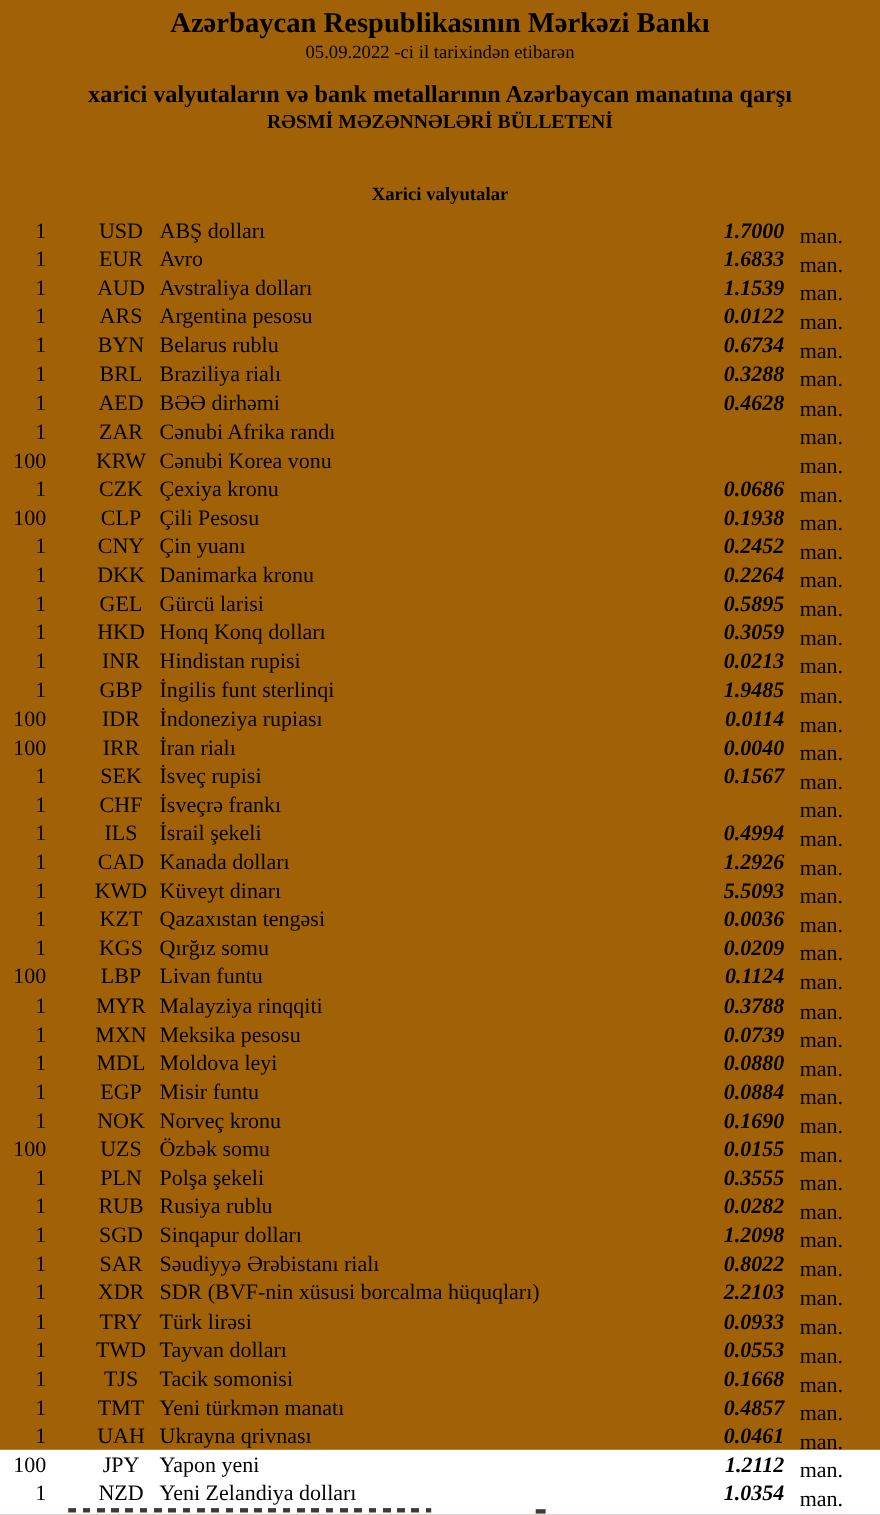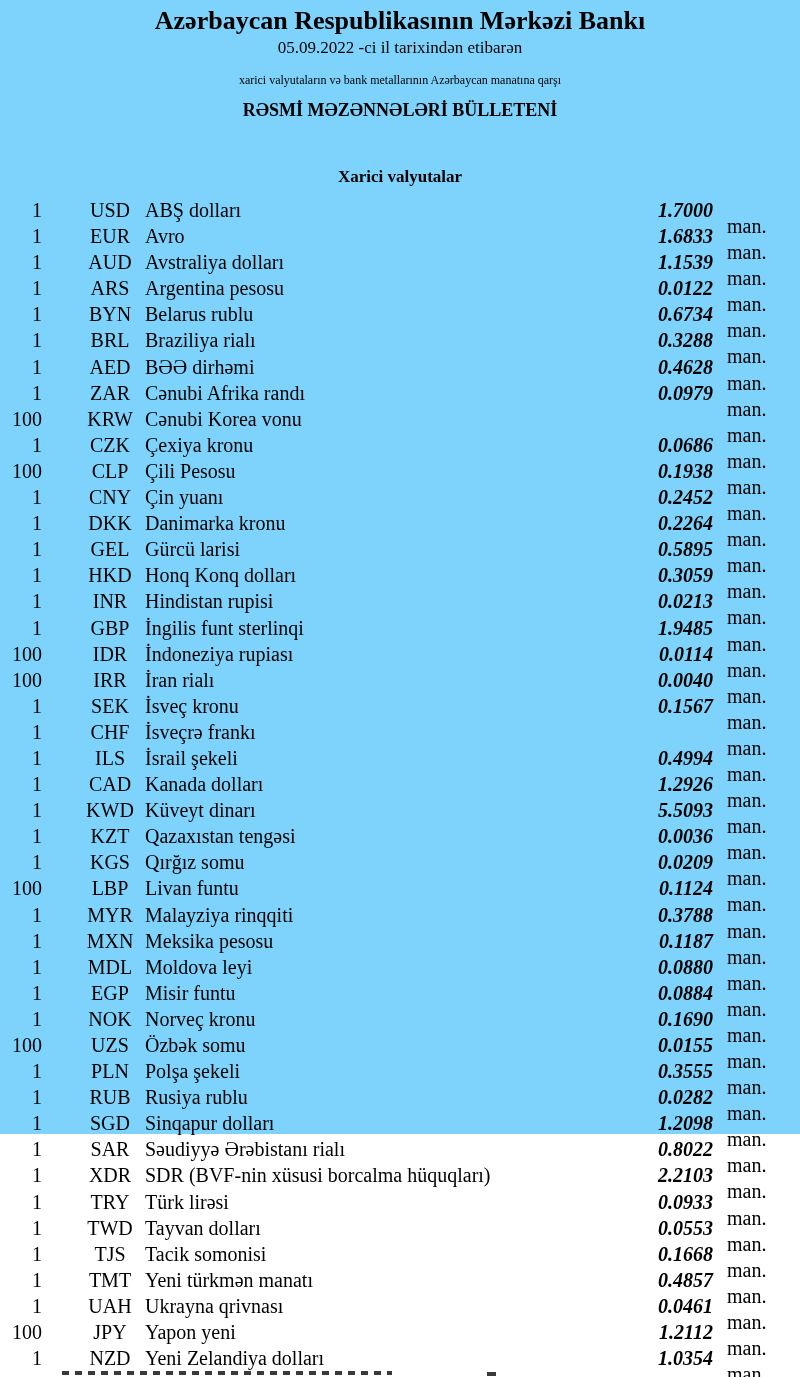--- a/index.html
+++ b/index.html
@@ -1,34 +1,34 @@
 <!DOCTYPE html>
 <html><head>
 <meta charset="utf-8">
 <style>
   html, body { margin: 0; padding: 0; }
   body { width: 800px; height: 1377px; background: #ffffff; overflow: hidden; }
   #page {
-    position: relative; width: 800px; height: 1134px; background: #7dd3fc;
+    position: relative; width: 800px; height: 1318px; background: #a16207;
     font-family: "Liberation Serif", "DejaVu Serif", serif; color: #000000;
   }
   .hline { position: absolute; left: 0; width: 100%; text-align: center; white-space: nowrap; }
   #bank-name    { top: 6px;   font-size: 26px; font-weight: bold; }
   #date-line    { top: 38px;  font-size: 17px; font-weight: normal; }
-  #subject-line { top: 73px;  font-size: 12px; font-weight: normal; }
+  #subject-line { top: 73px;  font-size: 22px; font-weight: bold; }
   #bulletin-line{ top: 100px; font-size: 18px; font-weight: bold; }
   #section-title{ top: 167px; font-size: 17px; font-weight: bold; }
   #rates-table { position: absolute; top: 197px; left: 0; width: 800px; }
   .row { position: relative; height: 26.1px; font-size: 20px; line-height: 26.1px; white-space: nowrap; }
   .nominal { position: absolute; left: 0;    top: 0; width: 42px;  text-align: right; }
   .code    { position: absolute; left: 68px; top: 0; width: 84px;  text-align: center; }
   .name    { position: absolute; left: 145px;top: 0; }
   .rate    { position: absolute; left: 513px;top: 0; width: 200px; text-align: right;
              font-weight: bold; font-style: italic; }
-  .unit    { position: absolute; left: 727px;top: 16px; }
+  .unit    { position: absolute; left: 727px;top: 5px; }
   #clipped-row {
     position: absolute; top: 1371px; left: 62px; width: 330px; height: 4px;
     background: repeating-linear-gradient(90deg, #3a3a3a 0 7px, transparent 7px 13px);
   }
   #clipped-mark { position: absolute; top: 1372px; left: 487px; width: 9px; height: 4px; background: #3a3a3a; }
 </style>
 </head>
 <body>
 
 <div id="page">
@@ -91,21 +91,20 @@
     <span class="code">AED</span>
     <span class="name">BƏƏ dirhəmi</span>
     <span class="rate">0.4628</span>
     <span class="unit">man.</span>
   </div>
 
   <div class="row">
     <span class="nominal">1</span>
     <span class="code">ZAR</span>
     <span class="name">Cənubi Afrika randı</span>
-    <span class="rate">0.0979</span>
     <span class="unit">man.</span>
   </div>
 
   <div class="row">
     <span class="nominal">100</span>
     <span class="code">KRW</span>
     <span class="name">Cənubi Korea vonu</span>
     <span class="unit">man.</span>
   </div>
 
@@ -185,21 +184,21 @@
     <span class="nominal">100</span>
     <span class="code">IRR</span>
     <span class="name">İran rialı</span>
     <span class="rate">0.0040</span>
     <span class="unit">man.</span>
   </div>
 
   <div class="row">
     <span class="nominal">1</span>
     <span class="code">SEK</span>
-    <span class="name">İsveç kronu</span>
+    <span class="name">İsveç rupisi</span>
     <span class="rate">0.1567</span>
     <span class="unit">man.</span>
   </div>
 
   <div class="row">
     <span class="nominal">1</span>
     <span class="code">CHF</span>
     <span class="name">İsveçrə frankı</span>
     <span class="unit">man.</span>
   </div>
@@ -257,21 +256,21 @@
     <span class="code">MYR</span>
     <span class="name">Malayziya rinqqiti</span>
     <span class="rate">0.3788</span>
     <span class="unit">man.</span>
   </div>
 
   <div class="row">
     <span class="nominal">1</span>
     <span class="code">MXN</span>
     <span class="name">Meksika pesosu</span>
-    <span class="rate">0.1187</span>
+    <span class="rate">0.0739</span>
     <span class="unit">man.</span>
   </div>
 
   <div class="row">
     <span class="nominal">1</span>
     <span class="code">MDL</span>
     <span class="name">Moldova leyi</span>
     <span class="rate">0.0880</span>
     <span class="unit">man.</span>
   </div>

